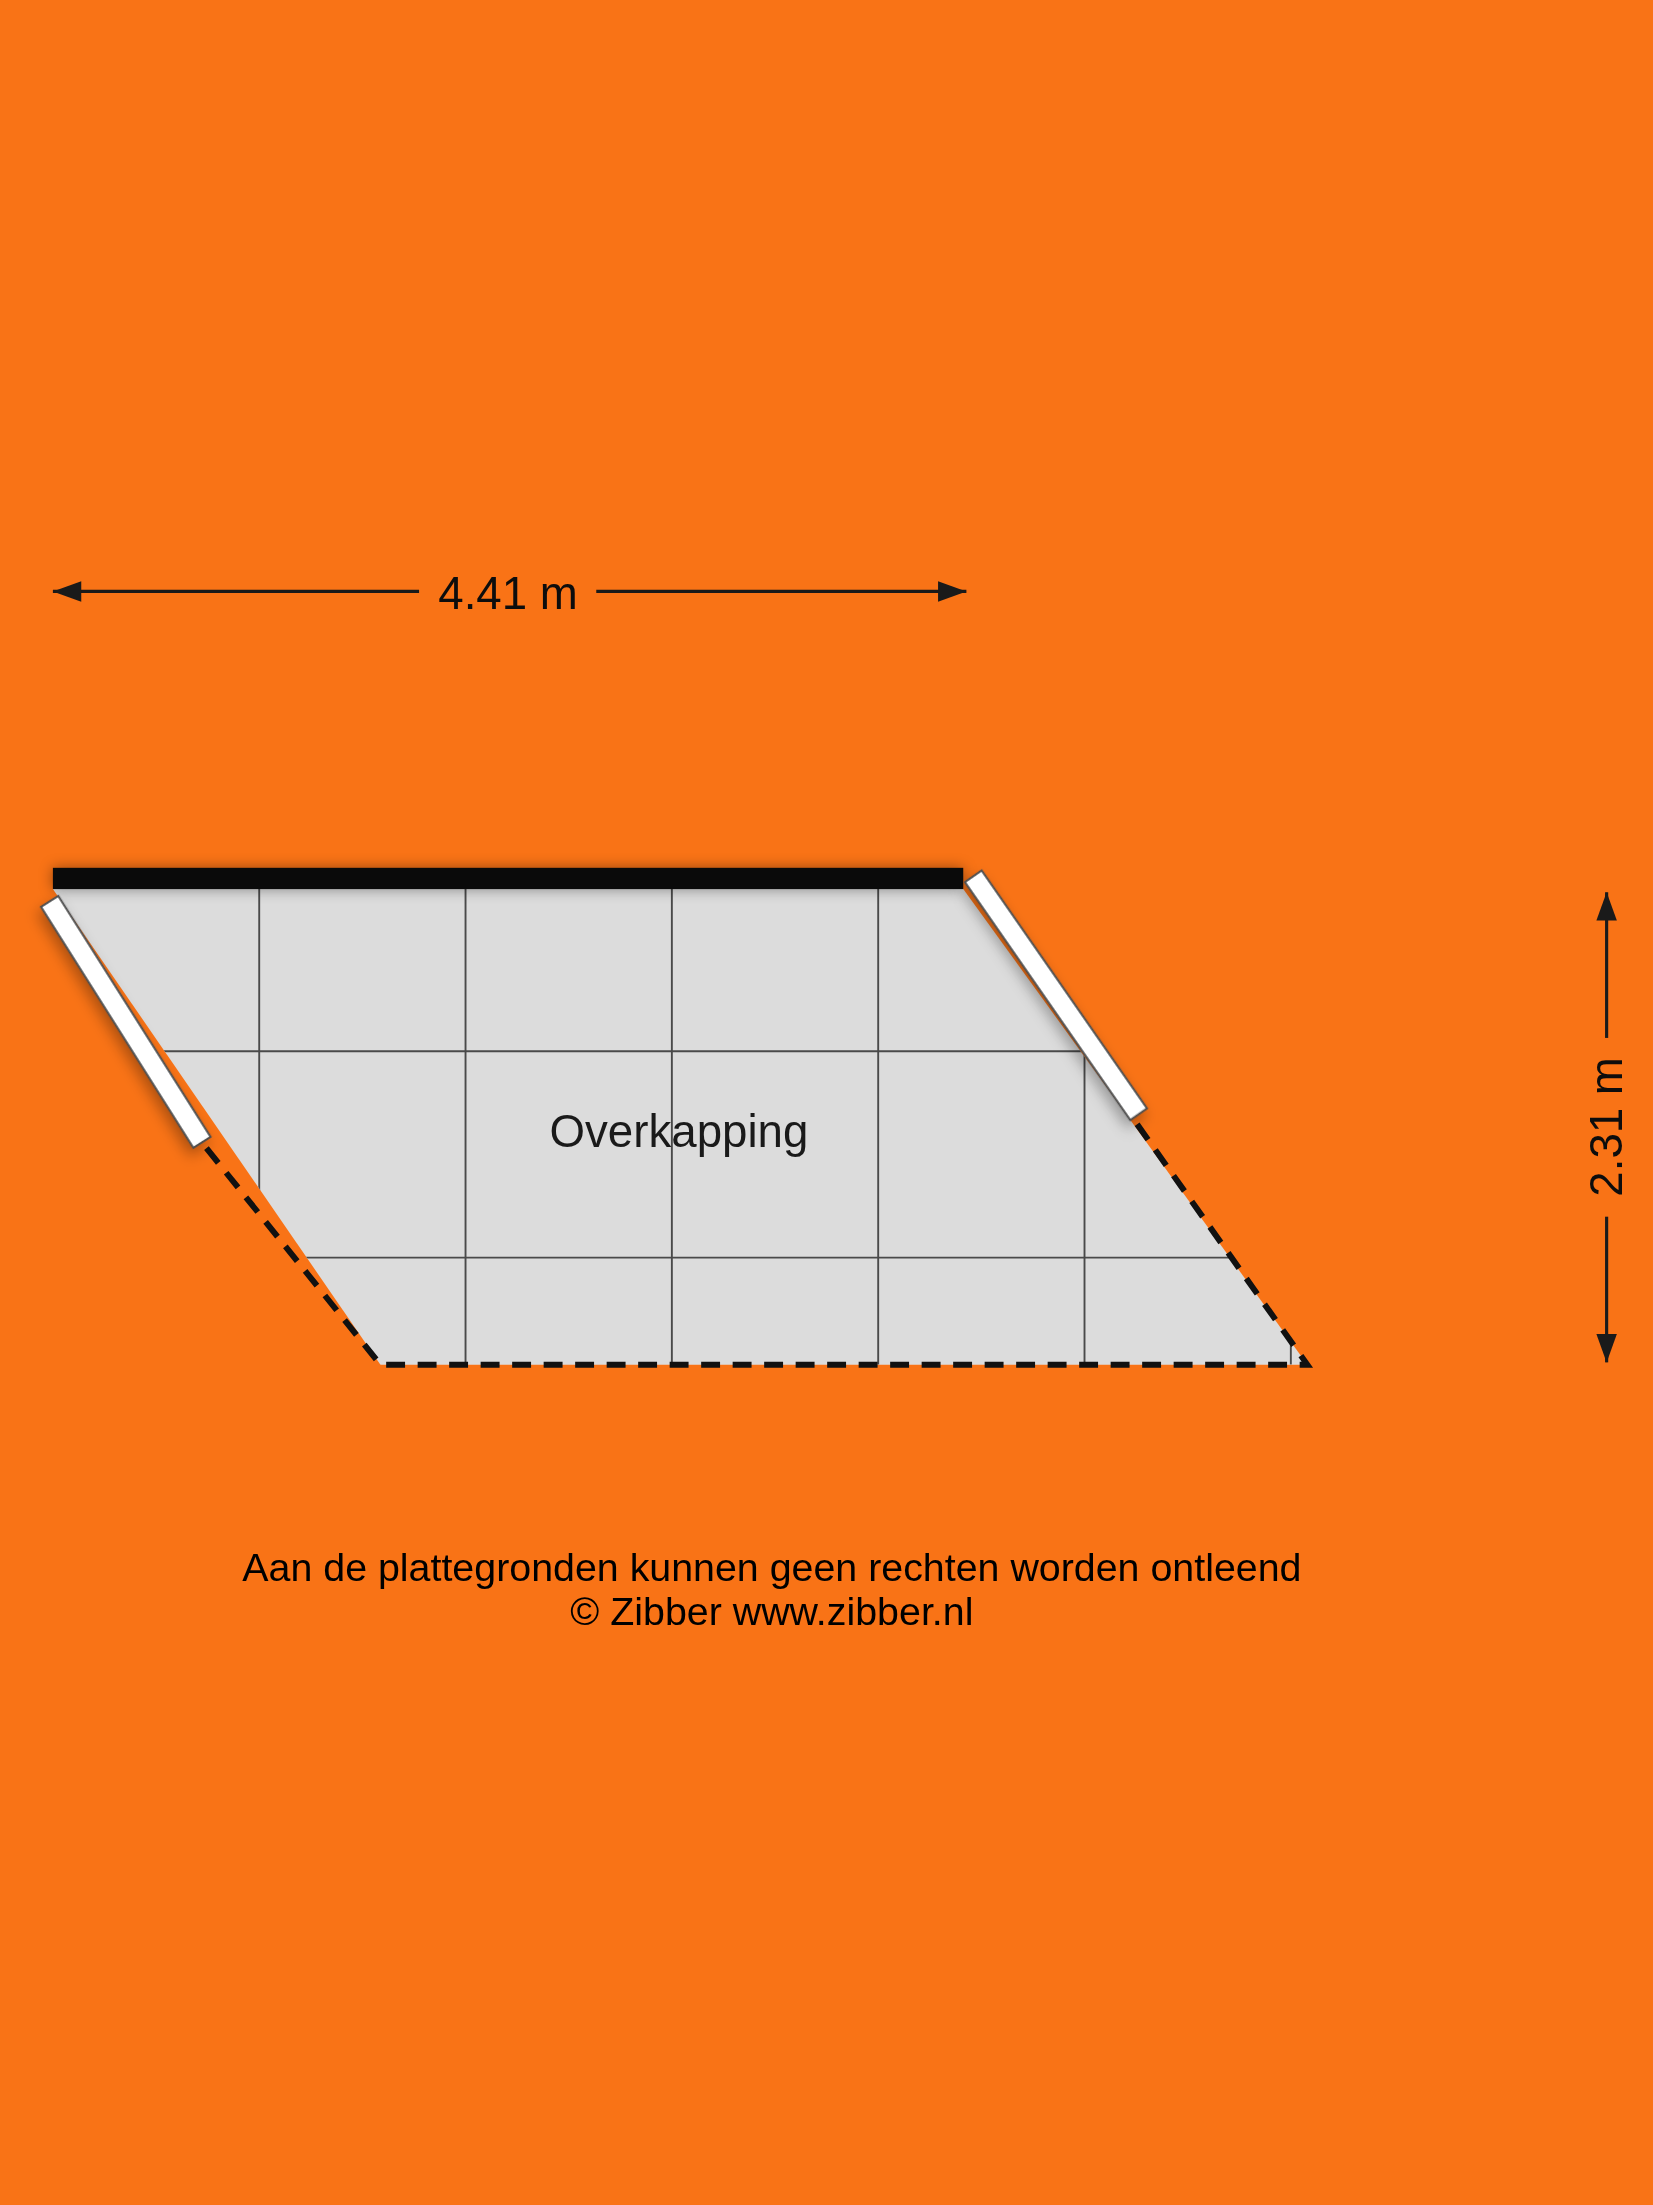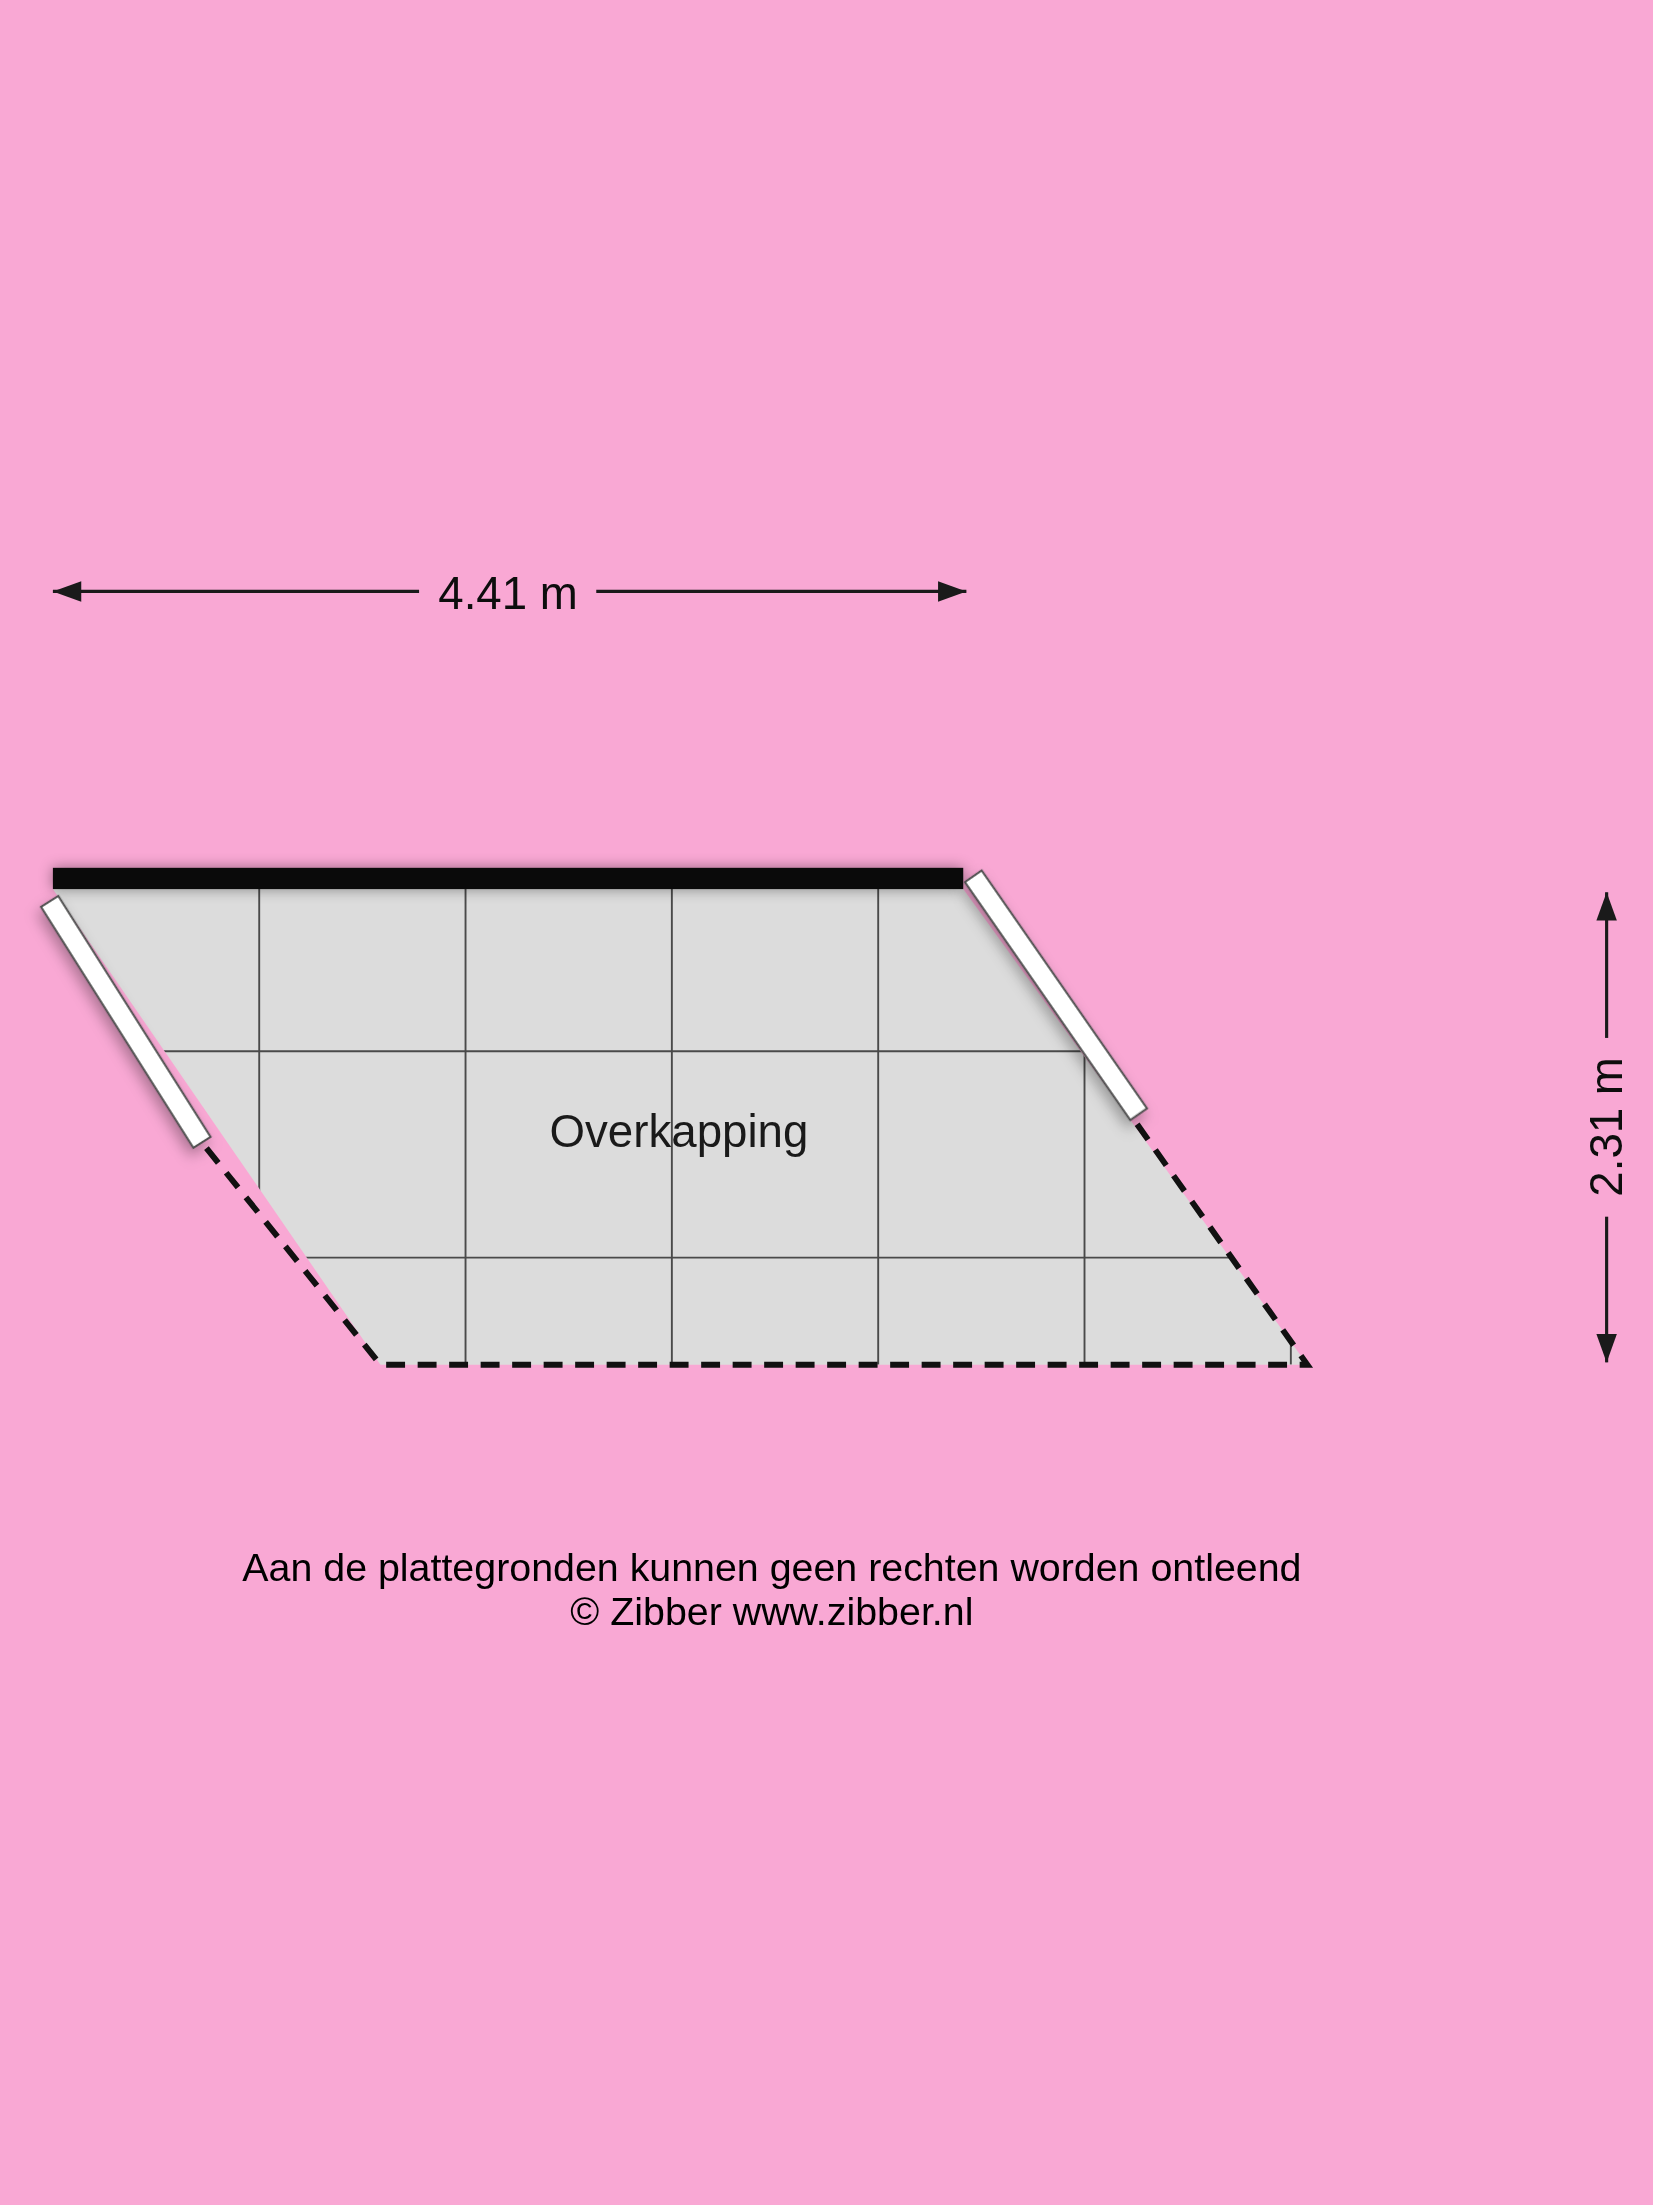--- a/index.html
+++ b/index.html
@@ -4,21 +4,21 @@
 <style>
   html, body {
     margin: 0;
     padding: 0;
     background: #ffffff;
   }
   .canvas {
     position: relative;
     width: 1654px;
     height: 2205px;
-    background: #f9a8d4;
+    background: #f97316;
     font-family: "Liberation Sans", sans-serif;
     overflow: hidden;
   }
   svg { display: block; }
   .dim-text {
     font-family: "Liberation Sans", sans-serif;
     font-size: 58px;
     fill: #0d0d0d;
   }
   .room-text {

